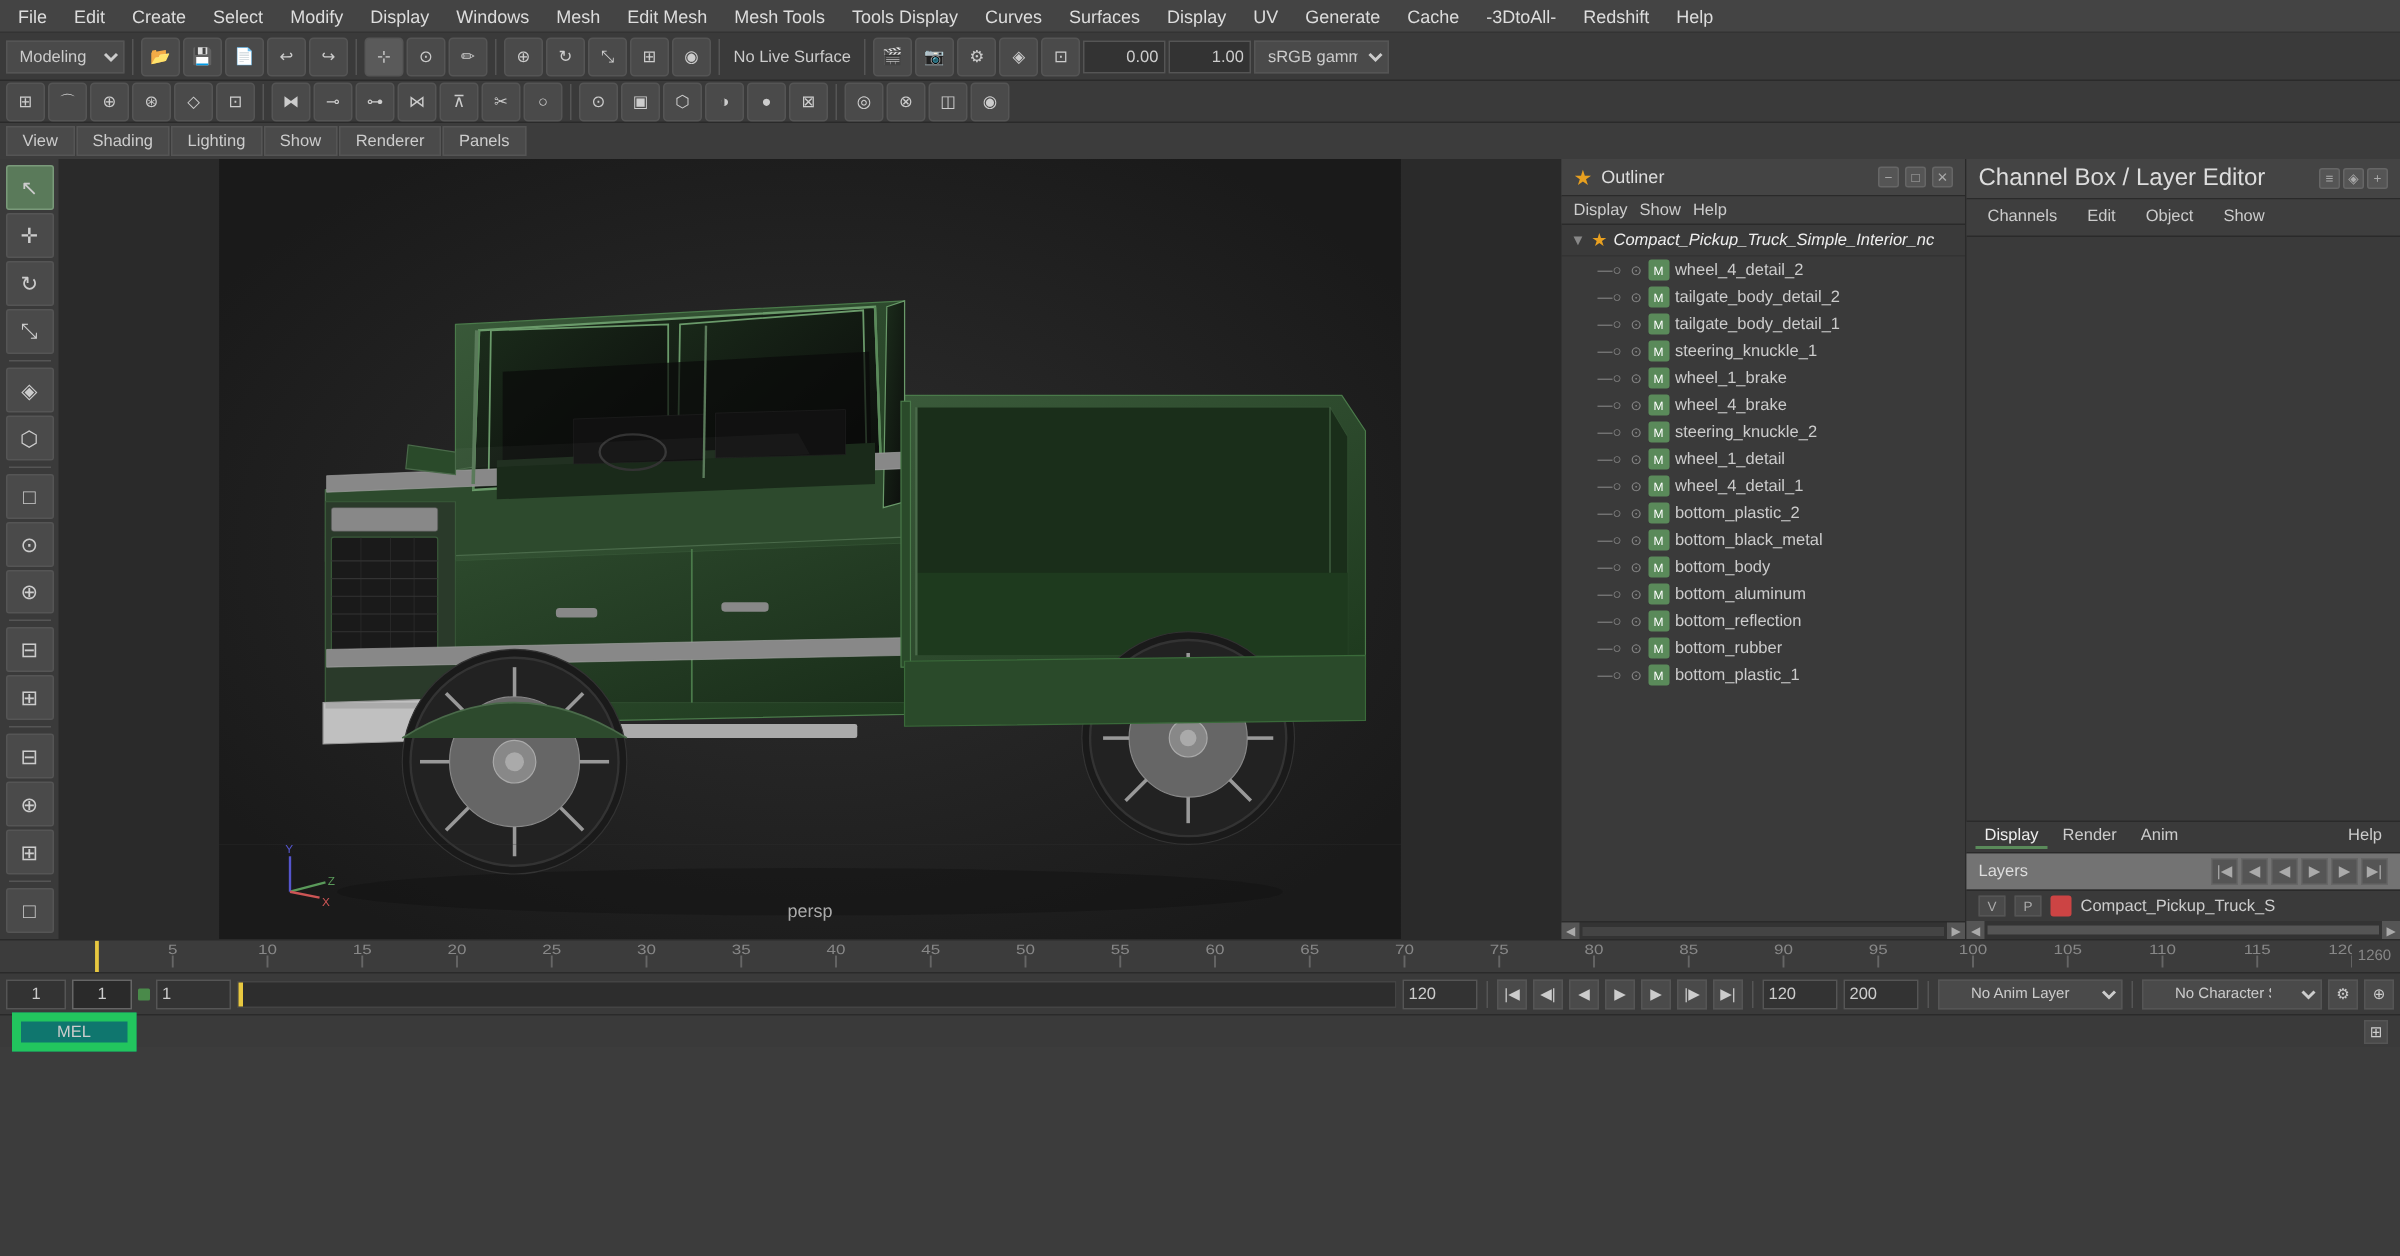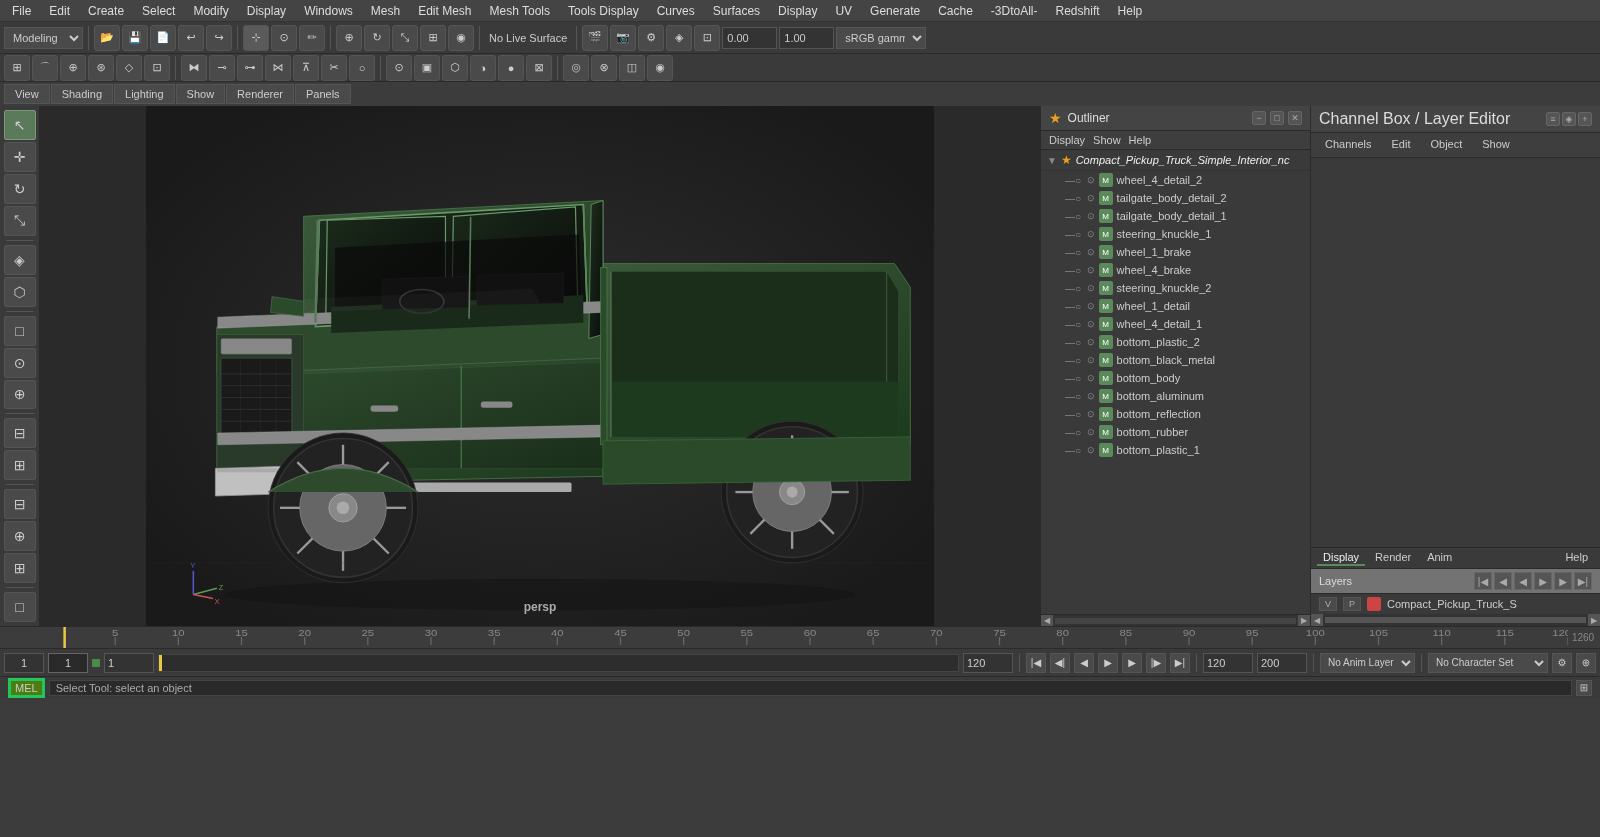--- a/index.html
+++ b/index.html
@@ -65,21 +65,21 @@
       padding: 0 4px;
       cursor: pointer;
     }
     .toolbar-text-input {
       height: 22px; width: 55px;
       background: #333;
       border: 1px solid #555;
       color: #ccc;
       font-size: 11px;
       padding: 0 4px;
-      text-align: left;
+      text-align: right;
     }
 
     
     #toolbar2 {
       display: flex;
       align-items: center;
       height: 28px;
       background: #3a3a3a;
       padding: 0 4px;
       gap: 2px;
@@ -147,21 +147,20 @@
       overflow: hidden;
     }
 
     .viewport-label {
       position: absolute;
       bottom: 12px;
       left: 50%;
       transform: translateX(-50%);
       color: #aaa;
       font-size: 12px;
-      font-weight: bold;
     }
 
     
     #outliner {
       width: 270px;
       background: #3a3a3a;
       border-left: 1px solid #2a2a2a;
       display: flex;
       flex-direction: column;
     }
@@ -397,21 +396,21 @@
       display: flex; align-items: center; justify-content: center;
       font-size: 10px; color: #ccc;
     }
     .playback-separator { width: 1px; height: 18px; background: #555; margin: 0 2px; }
     .playback-dropdown {
       height: 20px;
       background: #4a4a4a;
       border: 1px solid #555;
       color: #ccc;
       font-size: 10px;
-      padding: 0 3px;
+      padding: 0 17px;
     }
     .playback-field-input {
       width: 50px; height: 20px;
       background: #333;
       border: 1px solid #555;
       color: #ccc;
       font-size: 11px;
       padding: 0 3px;
     }
     .green-indicator {
@@ -424,23 +423,23 @@
     #status-bar {
       height: 22px;
       background: #3a3a3a;
       border-top: 1px solid #2a2a2a;
       display: flex;
       align-items: center;
       padding: 0 8px;
       gap: 4px;
     }
     .status-mel {
-      background: #4d7c0f;
-      border: 3px solid #22c55e;
-      padding: 1px 4px;
+      background: #0f766e;
+      border: 6px solid #22c55e;
+      padding: 1px 24px;
       font-size: 11px;
       color: #ccc;
       cursor: pointer;
     }
     .status-text {
       font-size: 11px;
       color: #aaa;
     }
     .status-icon-right {
       margin-left: auto;
@@ -1048,17 +1047,14 @@
   <div class="playback-separator"></div>
   <select class="playback-dropdown" style="width:120px;">
     <option>No Character Set</option>
   </select>
   <div class="playback-btn">⚙</div>
   <div class="playback-btn">⊕</div>
 </div>
 
 <div id="status-bar">
   <div class="status-mel">MEL</div>
-  <span style="flex:1;height:16px;background:#2a2a2a;border:1px solid #444;display:flex;align-items:center;padding:0 6px;">
-    <span class="status-text">Select Tool: select an object</span>
-  </span>
   <div class="status-icon-right">⊞</div>
 </div>
 
 </body></html>

